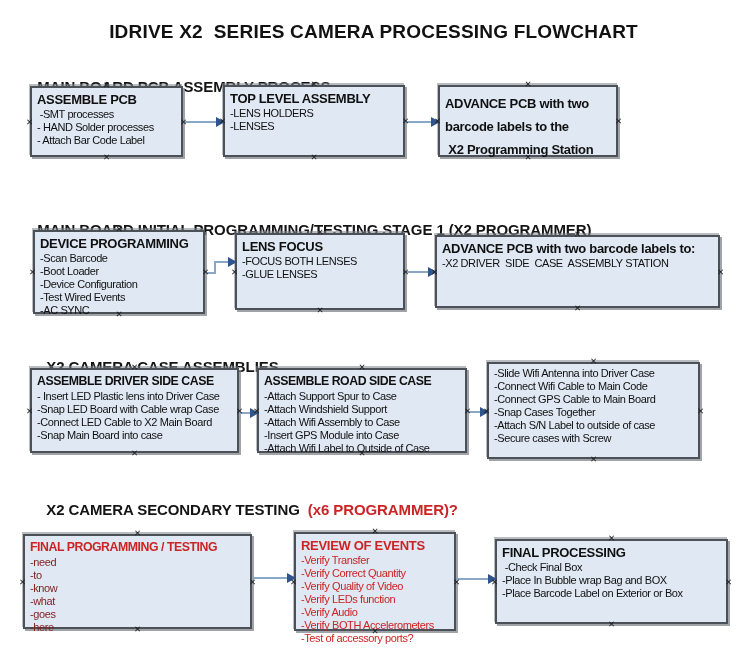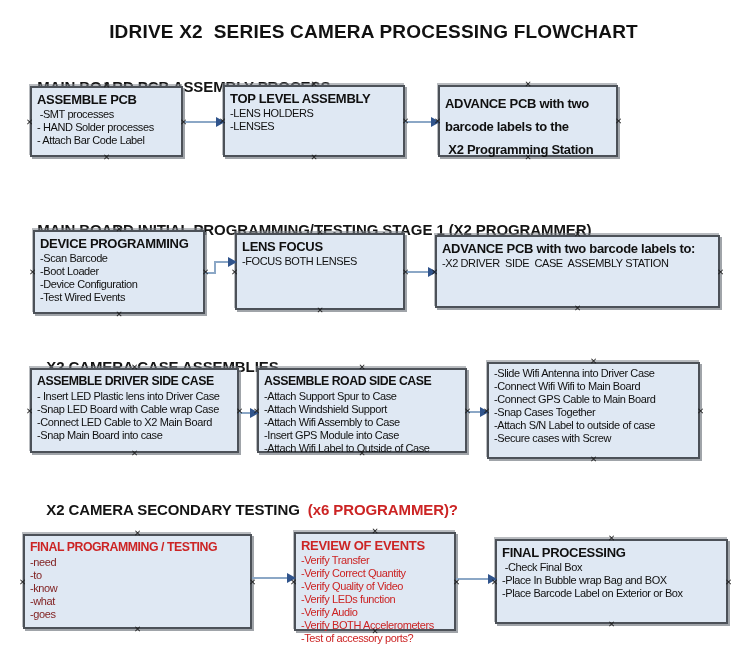--- a/index.html
+++ b/index.html
@@ -136,30 +136,32 @@
       <span class="cp cp-r">✕</span>
     </div>
 
   <div class="fc-box bx-d">
     <div class="box-title">DEVICE PROGRAMMING</div>
     <div class="box-items">
         <div class="box-item">-Scan Barcode</div>
         <div class="box-item">-Boot Loader</div>
         <div class="box-item">-Device Configuration</div>
         <div class="box-item">-Test Wired Events</div>
+        <div class="box-item">-AC SYNC</div>
       </div>
   <span class="cp cp-t">✕</span>
       <span class="cp cp-b">✕</span>
       <span class="cp cp-l">✕</span>
       <span class="cp cp-r">✕</span>
     </div>
   <div class="fc-box bx-e">
     <div class="box-title">LENS FOCUS</div>
     <div class="box-items">
         <div class="box-item">-FOCUS BOTH LENSES</div>
+        <div class="box-item">-GLUE LENSES</div>
       </div>
   <span class="cp cp-t">✕</span>
       <span class="cp cp-b">✕</span>
       <span class="cp cp-l">✕</span>
       <span class="cp cp-r">✕</span>
     </div>
   <div class="fc-box bx-f">
     <div class="box-title">ADVANCE PCB with two barcode labels to:</div>
     <div class="box-items">
         <div class="box-item">-X2 DRIVER  SIDE  CASE  ASSEMBLY STATION</div>
@@ -193,40 +195,41 @@
         <div class="box-item">-Attach Wifi Label to Outside of Case</div>
       </div>
   <span class="cp cp-t">✕</span>
       <span class="cp cp-b">✕</span>
       <span class="cp cp-l">✕</span>
       <span class="cp cp-r">✕</span>
     </div>
   <div class="fc-box bx-i">
     <div class="box-items">
         <div class="box-item">-Slide Wifi Antenna into Driver Case</div>
-        <div class="box-item">-Connect Wifi Wifi to Main Board</div>
+        <div class="box-item">-Connect Wifi Cable to Main Code</div>
         <div class="box-item">-Connect GPS Cable to Main Board</div>
         <div class="box-item">-Snap Cases Together</div>
         <div class="box-item">-Attach S/N Label to outside of case</div>
         <div class="box-item">-Secure cases with Screw</div>
       </div>
   <span class="cp cp-t">✕</span>
       <span class="cp cp-b">✕</span>
       <span class="cp cp-l">✕</span>
       <span class="cp cp-r">✕</span>
     </div>
 
   <div class="fc-box bx-j t-sm">
     <div class="box-title" style="color: rgb(204, 36, 36);">FINAL PROGRAMMING / TESTING</div>
     <div class="box-items" style="color: #7f1d1d;">
         <div class="box-item">-need</div>
         <div class="box-item">-to</div>
         <div class="box-item">-know</div>
         <div class="box-item">-what</div>
         <div class="box-item">-goes</div>
+        <div class="box-item">-here</div>
       </div>
   <span class="cp cp-t">✕</span>
       <span class="cp cp-b">✕</span>
       <span class="cp cp-l">✕</span>
       <span class="cp cp-r">✕</span>
     </div>
   <div class="fc-box bx-k">
     <div class="box-title" style="color: rgb(204, 36, 36);">REVIEW OF EVENTS</div>
     <div class="box-items" style="color: rgb(204, 36, 36);">
         <div class="box-item">-Verify Transfer</div>

